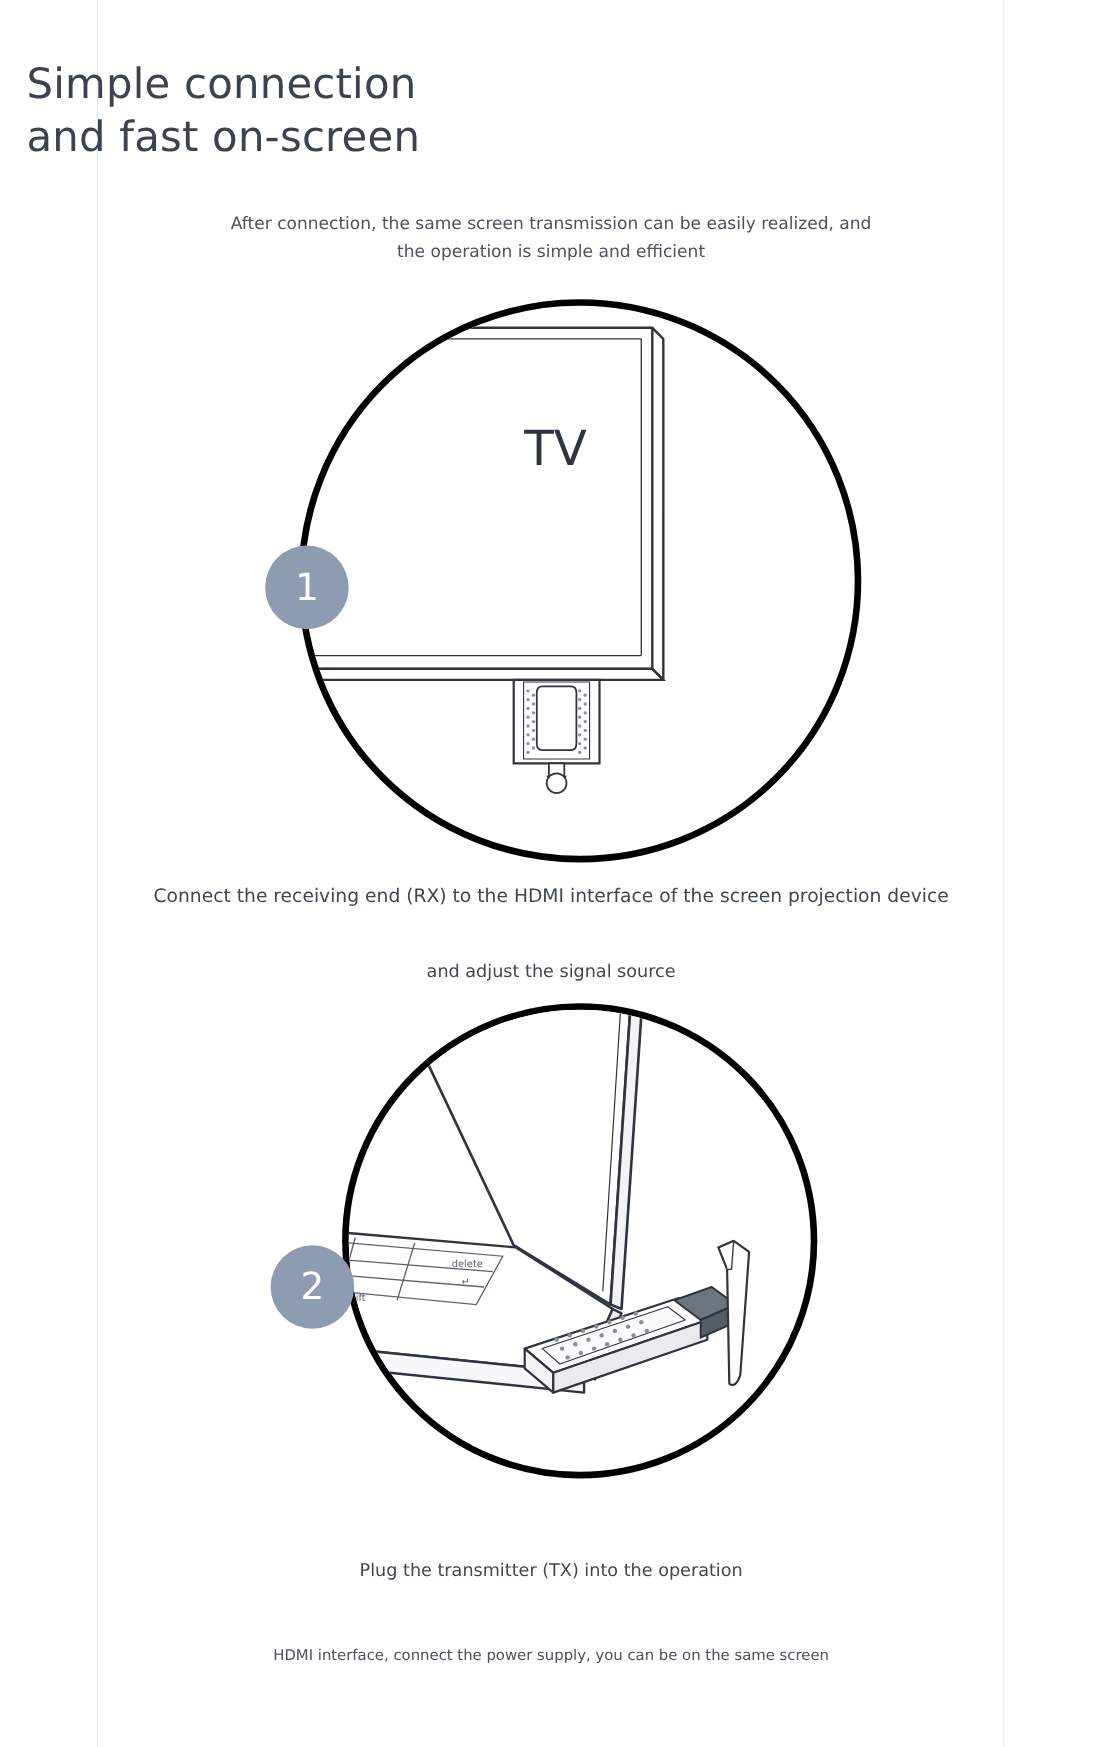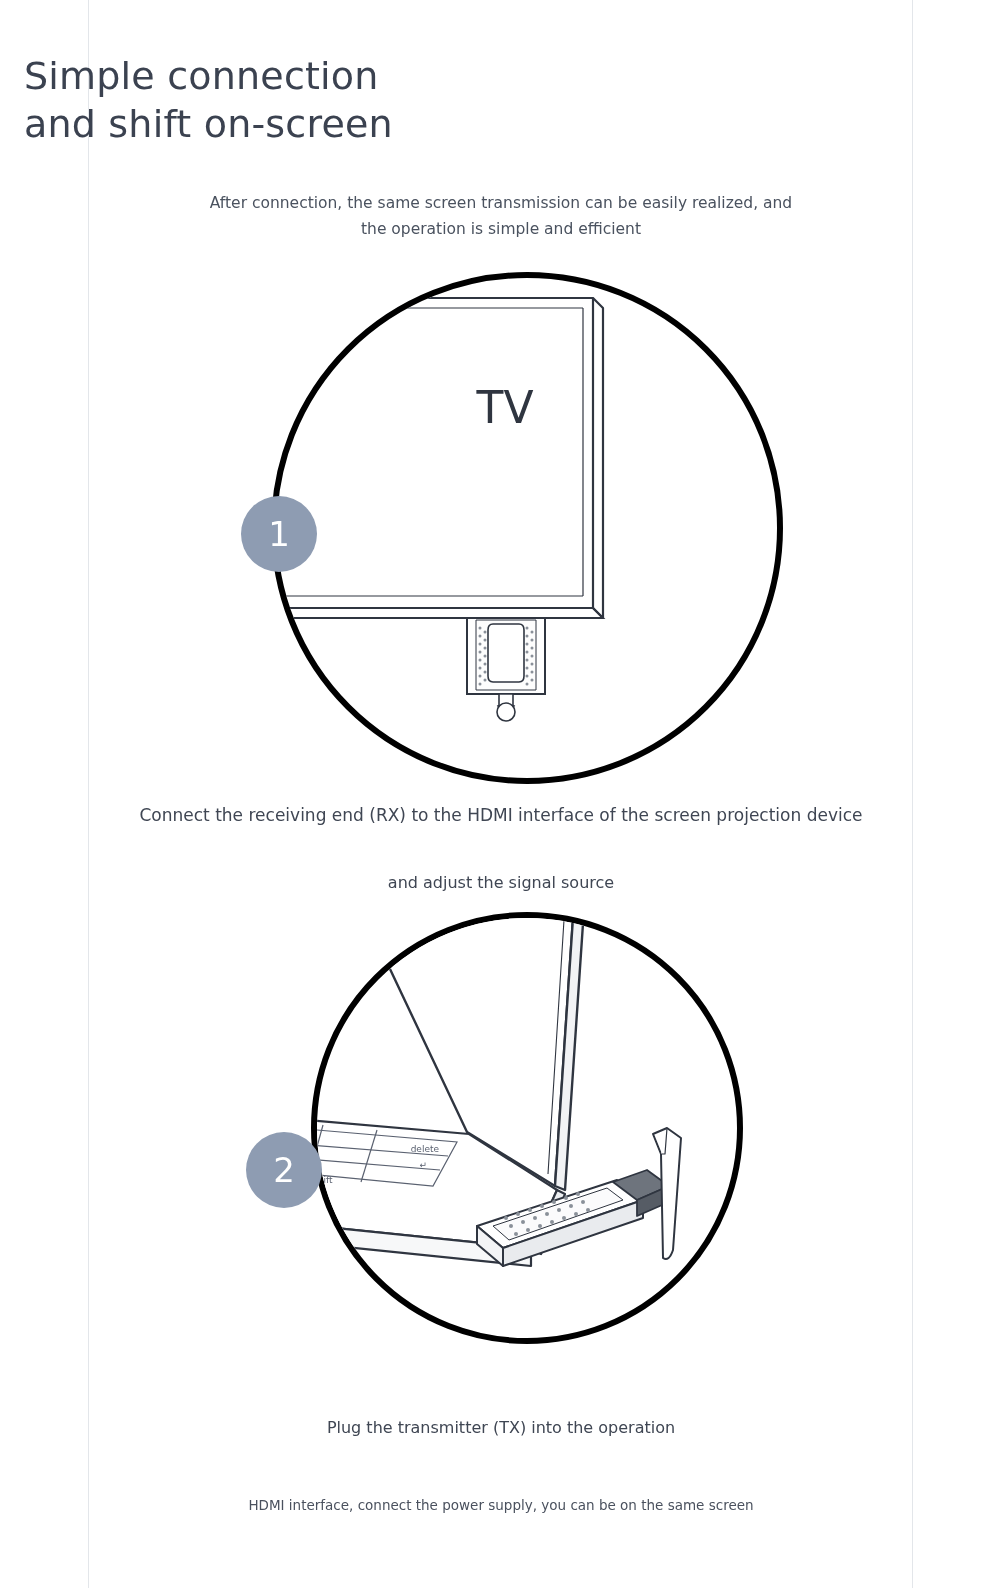--- a/index.html
+++ b/index.html
@@ -141,21 +141,21 @@
 </head>
 <body>
 
 <div class="page">
 
   <div class="edge-left"></div>
   <div class="edge-right"></div>
 
   <div class="headline">
     <span>Simple connection</span>
-    <span class="l2">and shift on-screen</span>
+    <span class="l2">and fast on-screen</span>
   </div>
 
   <div class="subhead">After connection, the same screen transmission can be easily realized, and the operation is simple and efficient</div>
 
   <div class="scene" id="scene-1">
     <svg width="500" height="500" viewBox="0 0 500 500">
 
       <g fill="none" stroke="#2f3540" stroke-width="2.2" stroke-linejoin="round">
 
         <path d="M -60 20 L 316 20 L 316 330 L -60 330 Z"></path>

